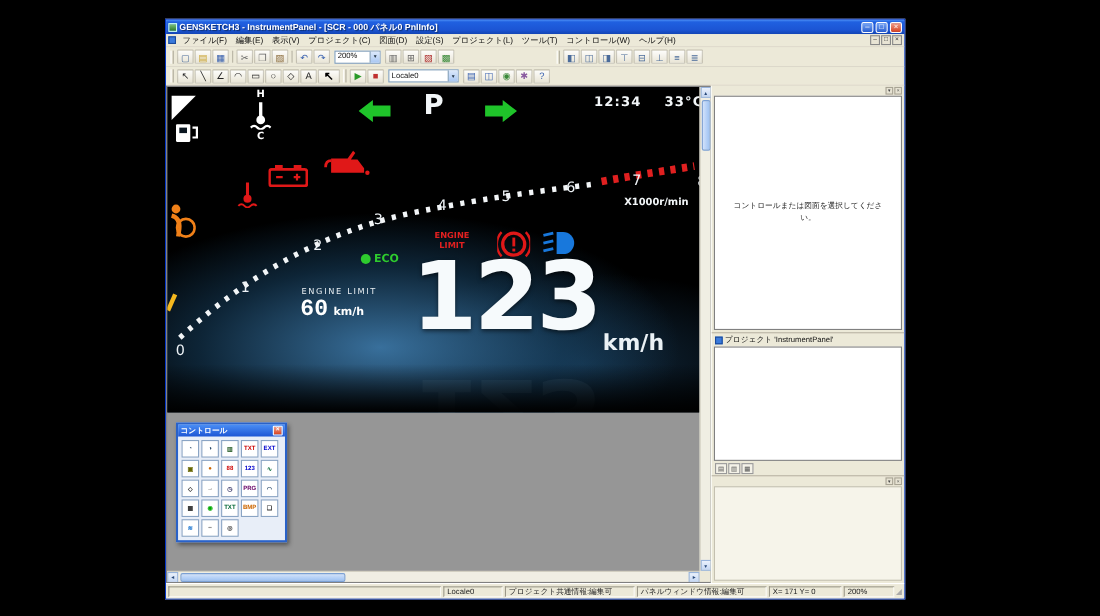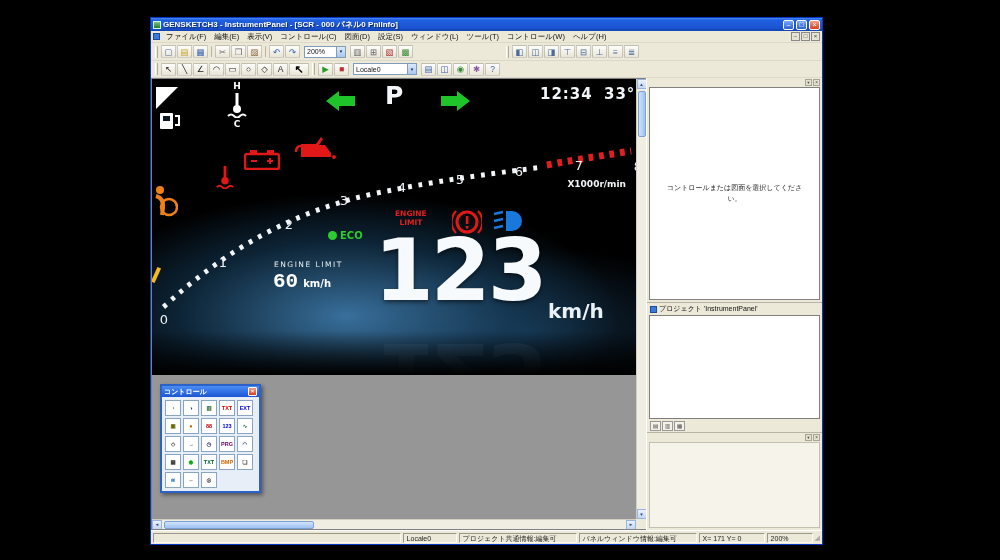--- a/index.html
+++ b/index.html
@@ -57,21 +57,21 @@
   .canvas-area{flex:1;position:relative;background:#969696;border:1px solid #808080;border-right:none;overflow:hidden;}
 
   
   .cluster{position:absolute;left:0;top:0;right:10px;height:296px;overflow:hidden;
     font-family:"DejaVu Sans",sans-serif;color:#f2f6f8;
     background:
       radial-gradient(75% 55% at 40% 80%, rgba(72,142,198,.78) 0%, rgba(30,82,122,.45) 45%, rgba(0,0,0,0) 75%),
       radial-gradient(60% 40% at 78% 85%, rgba(42,102,152,.40) 0%, rgba(0,0,0,0) 70%),
       #000;}
   .abs{position:absolute;}
-  .clk{font-size:15px;font-weight:bold;letter-spacing:1px;}
+  .clk{font-size:12px;font-weight:bold;letter-spacing:1px;}
   .gear{font-size:25px;font-weight:bold;}
   .tach-svg{position:absolute;left:0;top:0;width:100%;height:100%;}
   .tach-n{position:absolute;transform:translate(-50%,-50%);font-size:13px;color:#eef3f7;}
   .tn0{left:12px;top:240px;}.tn1{left:71px;top:183px;}.tn2{left:137px;top:145px;}
   .tn3{left:192px;top:121px;}.tn4{left:250px;top:108px;}.tn5{left:308px;top:100px;}
   .tn6{left:367px;top:92px;}.tn7{left:427px;top:86px;}.tn8{left:486px;top:87px;}
   .tach-unit{right:10px;top:100px;font-size:9px;font-weight:bold;}
   .eco{left:176px;top:151px;display:flex;align-items:center;gap:3px;color:#2ecb2e;font-weight:bold;font-size:10px;}
   .eco-dot{width:9px;height:9px;border-radius:50%;background:#2ecb2e;}
   .chkeng{left:243px;top:131px;color:#e02020;font-size:7.5px;font-weight:bold;line-height:1.15;text-align:center;}
@@ -156,24 +156,24 @@
       <span class="wbtn">□</span>
       <span class="wbtn close">×</span>
     </div>
 
     <div class="menubar">
       <span class="mdi-ico"></span>
       <div class="menu-items">
           <span class="menu-item">ファイル(F)</span>
           <span class="menu-item">編集(E)</span>
           <span class="menu-item">表示(V)</span>
-          <span class="menu-item">コントロール(C)</span>
+          <span class="menu-item">プロジェクト(C)</span>
           <span class="menu-item">図面(D)</span>
           <span class="menu-item">設定(S)</span>
-          <span class="menu-item">ウィンドウ(L)</span>
+          <span class="menu-item">プロジェクト(L)</span>
           <span class="menu-item">ツール(T)</span>
           <span class="menu-item">コントロール(W)</span>
           <span class="menu-item">ヘルプ(H)</span>
         </div>
       <span class="mdi-btns">
         <span class="mdi-btn">–</span>
         <span class="mdi-btn">□</span>
         <span class="mdi-btn">×</span>
       </span>
     </div>

